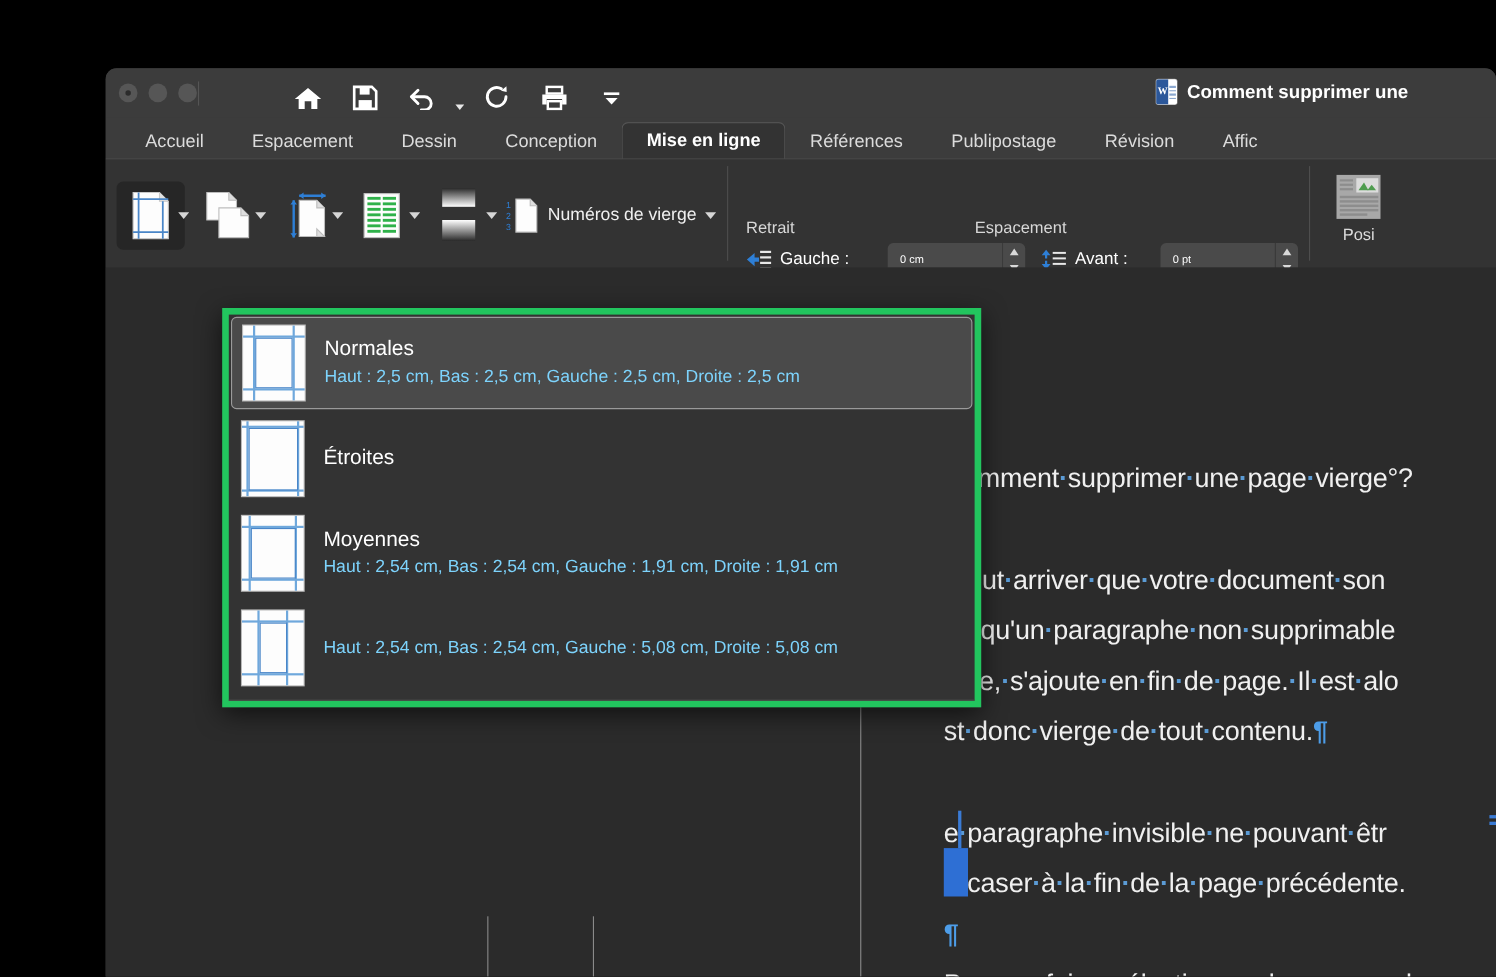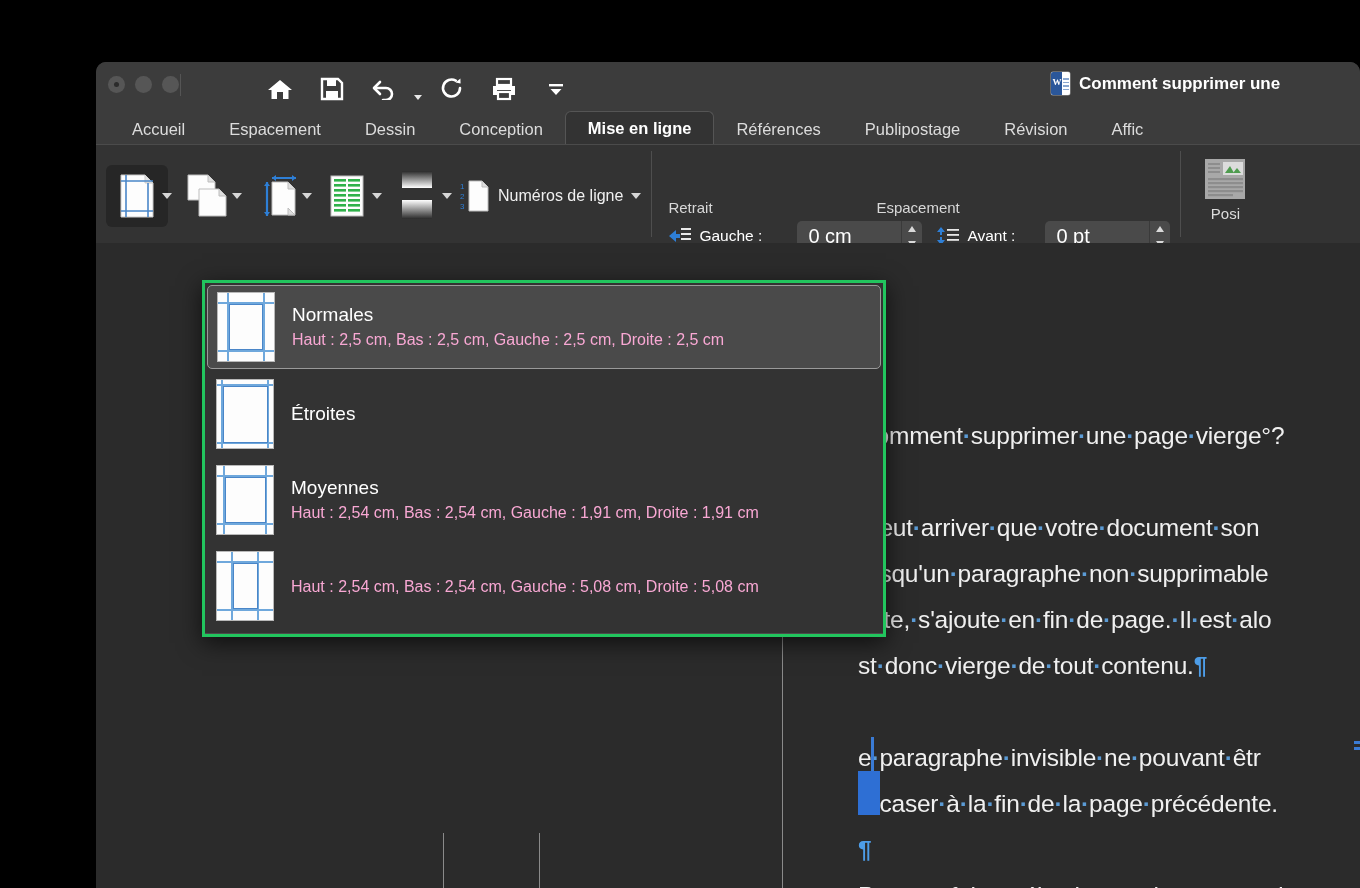--- a/index.html
+++ b/index.html
@@ -50,21 +50,21 @@
   .rib-wide-label{color:#f0f0f0;font-size:16px;white-space:nowrap;}
   .vsep{width:1px;height:86px;background:#4e4e4e;margin:6px 10px 0 10px;}
 
   
   .pgroup{margin-left:6px;padding-top:6px;}
   .pg-headers{display:flex;margin-top:48px;}
   .pg-h{color:#d8d8d8;font-size:15px;}
   .prow{display:flex;align-items:center;margin-top:5px;}
   .plabel{color:#ffffff;font-size:15.5px;white-space:nowrap;}
   .spinner{display:flex;align-items:stretch;height:30px;margin-left:6px;}
-  .spin-field{width:104px;background:#4a4a4a;border-radius:5px 0 0 5px;color:#fff;font-size:20px;display:flex;align-items:center;padding-left:11px;box-sizing:border-box;}
+  .spin-field{width:104px;background:#4a4a4a;border-radius:5px 0 0 5px;color:#fff;font-size:10px;display:flex;align-items:center;padding-left:11px;box-sizing:border-box;}
   .spin-btns{width:20px;background:#4a4a4a;border-radius:0 5px 5px 0;display:flex;flex-direction:column;border-left:1px solid #3a3a3a;}
   .spin-up,.spin-dn{flex:1;display:flex;align-items:center;justify-content:center;}
   .tri-up{width:0;height:0;border-left:4.5px solid transparent;border-right:4.5px solid transparent;border-bottom:6px solid #d9d9d9;}
   .tri-dn{width:0;height:0;border-left:4.5px solid transparent;border-right:4.5px solid transparent;border-top:6px solid #d9d9d9;}
   .picon{width:24px;height:22px;margin-right:7px;flex:none;}
 
   .posgroup{display:flex;flex-direction:column;align-items:center;padding-top:12px;margin-left:12px;}
   .poslabel{color:#dcdcdc;font-size:15px;margin-top:4px;white-space:nowrap;}
 
   
@@ -72,29 +72,29 @@
   .vline{position:absolute;width:1px;background:#8a8a8a;}
 
   .doctext{position:absolute;left:762px;top:0;width:600px;color:#f0f0f0;font-size:24.5px;line-height:46px;font-family:"Liberation Sans",sans-serif;white-space:nowrap;letter-spacing:-0.2px;}
   .doctext .ln{height:46px;overflow:hidden;}
   .dot{color:#5b9bd5;font-weight:bold;}
   .pil{color:#4d9de8;font-weight:bold;}
   .caretbar{position:absolute;left:775px;width:3px;background:#3a7bd5;}
   .selblock{position:absolute;left:762px;width:22px;background:#2e6fd4;}
 
   
-  .menu{position:absolute;left:106px;top:218px;width:678px;background:#333333;border:3px solid #22c55e;box-shadow:0 6px 22px rgba(0,0,0,.65);}
+  .menu{position:absolute;left:106px;top:218px;width:678px;background:#333333;border:6px solid #22c55e;box-shadow:0 6px 22px rgba(0,0,0,.65);}
   .mi{display:flex;align-items:center;padding:9px 0 9px 12px;box-sizing:border-box;}
   .mi.hl{border:1px solid #9a9a9a;border-radius:5px;background:#4a4a4a;margin:2px;padding:7px 0 7px 10px;}
   .mi-thumb{width:56px;height:68px;background:#fdfdfd;flex:none;position:relative;box-shadow:0 0 0 1px #b9b9b9;}
   .mi-thumb i{position:absolute;background:#6fa8dc;}
   .mi-thumb .box{position:absolute;border:1px solid #4a86c8;background:transparent;}
   .mi-txt{margin-left:18px;}
   .mi-title{color:#ffffff;font-size:19px;line-height:24px;}
-  .mi-sub{color:#f9a8d4;font-size:16px;line-height:22px;margin-top:2px;white-space:nowrap;}
+  .mi-sub{color:#7dd3fc;font-size:16px;line-height:22px;margin-top:2px;white-space:nowrap;}
   .msep{height:1px;background:#4c4c4c;margin:4px 0 0 0;}
   .mcustom{background:#1f6fe5;color:#ffffff;font-size:18px;padding:9px 0 11px 32px;}
 </style>
 </head>
 <body>
 
 <div id="root">
   <div class="window">
 
     <div class="titlebar">
@@ -262,21 +262,21 @@
           </div>
 
         <div class="rib-wide">
           <svg width="30" height="34" viewBox="0 0 30 34">
             <path d="M9 2 h13 l6 6 v24 h-19 z" fill="#fdfdfd" stroke="#bdbdbd"></path>
             <path d="M22 2 v6 h6" fill="#dedede" stroke="#bdbdbd"></path>
             <text x="0" y="10" font-size="8" fill="#2e7fd6" font-family="Liberation Sans, sans-serif">1</text>
             <text x="0" y="20" font-size="8" fill="#2e7fd6" font-family="Liberation Sans, sans-serif">2</text>
             <text x="0" y="30" font-size="8" fill="#2e7fd6" font-family="Liberation Sans, sans-serif">3</text>
           </svg>
-          <span class="rib-wide-label">Numéros de ligne</span>
+          <span class="rib-wide-label">Numéros de vierge</span>
           <div class="caret"></div>
         </div>
       </div>
 
       <div class="vsep"></div>
 
       <div class="pgroup">
         <div class="pg-headers">
           <div class="pg-h" style="width:208px;">Retrait</div>
           <div class="pg-h">Espacement</div>

